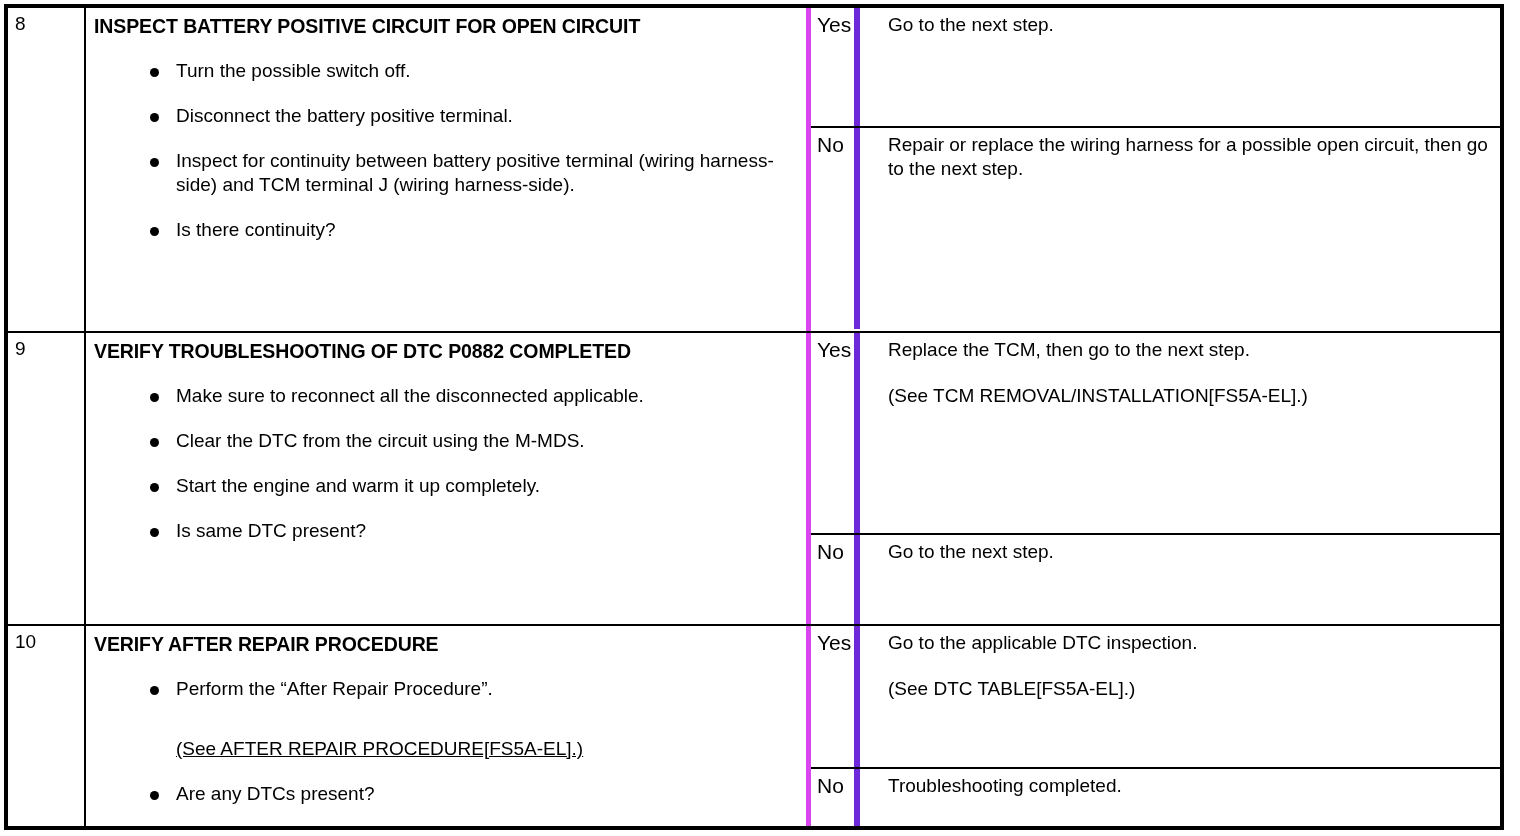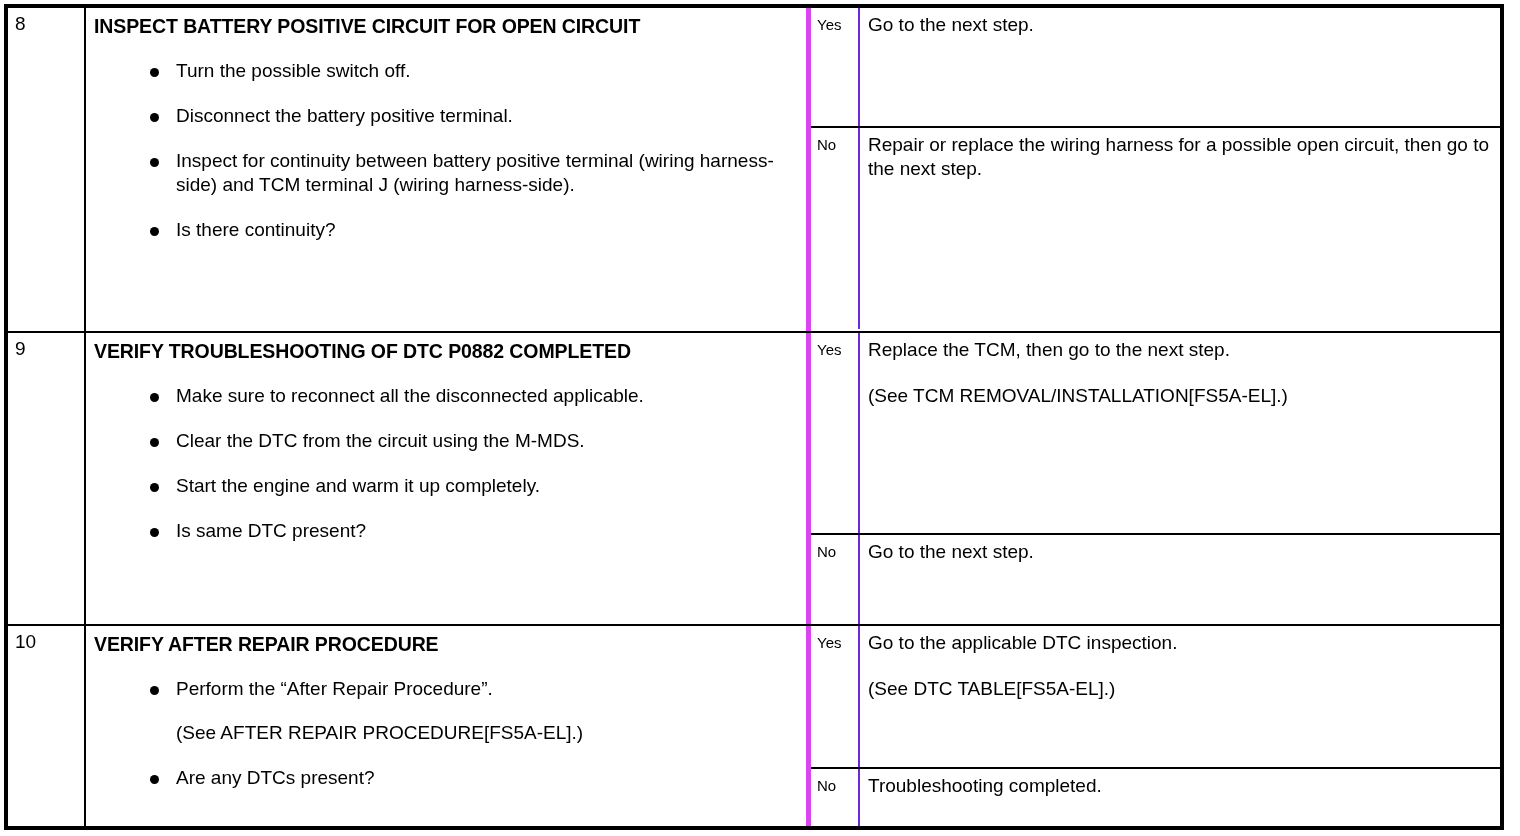--- a/index.html
+++ b/index.html
@@ -83,21 +83,22 @@
     content: "";
     position: absolute;
     left: 56px;
     top: 9px;
     width: 9px;
     height: 9px;
     border-radius: 50%;
     background: #000;
   }
   ul.desc-list > li.nobullet {
-    margin-top: 20px;
+    margin-top: 36px;
+    text-decoration: underline;
   }
 
   
   .col-answers {
     width: 689px;
     flex: 0 0 689px;
     display: flex;
     flex-direction: column;
     box-sizing: border-box;
   }
@@ -114,32 +115,33 @@
   .r8 .answer-block.a-no   { height: 201px; }
   .r9 .answer-block.a-yes  { height: 202px; }
   .r9 .answer-block.a-no   { height: 89px; }
   .r10 .answer-block.a-yes { height: 143px; }
   .r10 .answer-block.a-no  { height: 57px; }
 
   .ans-label {
     width: 49px;
     flex: 0 0 49px;
     box-sizing: border-box;
-    border-right: 2px solid #6d28d9;
+    border-right: 6px solid #6d28d9;
     padding: 5px 0 0 6px;
-    font-size: 15px;
+    font-size: 21px;
     line-height: 23px;
   }
   .ans-text {
     flex: 1 1 auto;
     box-sizing: border-box;
     padding: 5px 8px 0 8px;
     font-size: 19px;
     line-height: 24px;
     overflow: hidden;
+    margin-left: 20px;
   }
   .ans-text p {
     margin: 0;
   }
   .ans-text p + p {
     margin-top: 22px;
   }
 </style>
 </head>
 <body>

